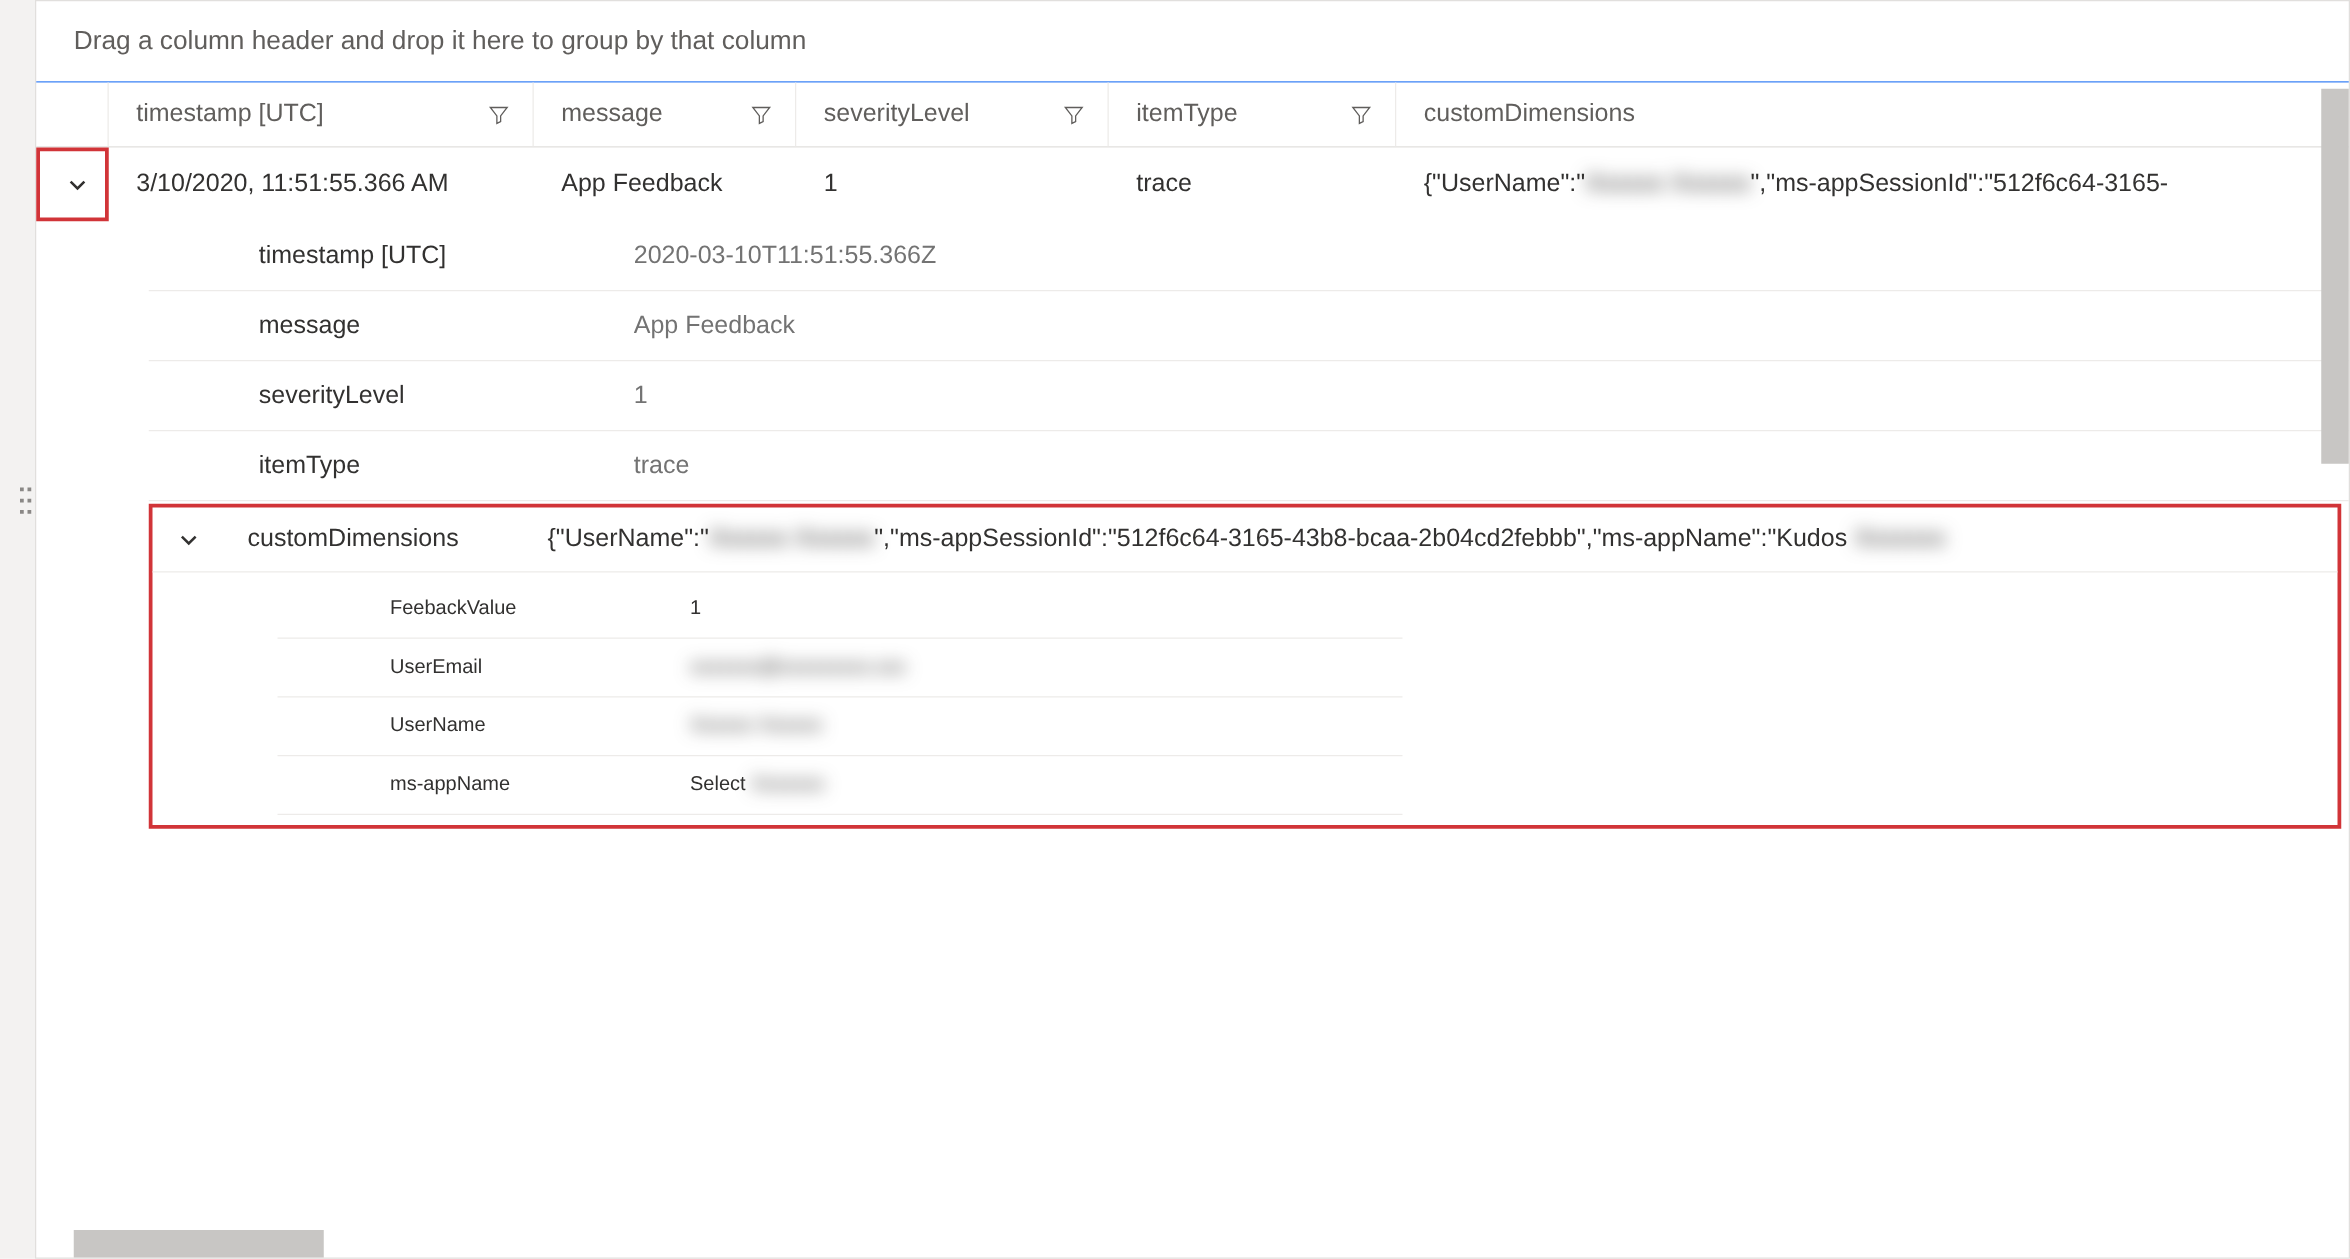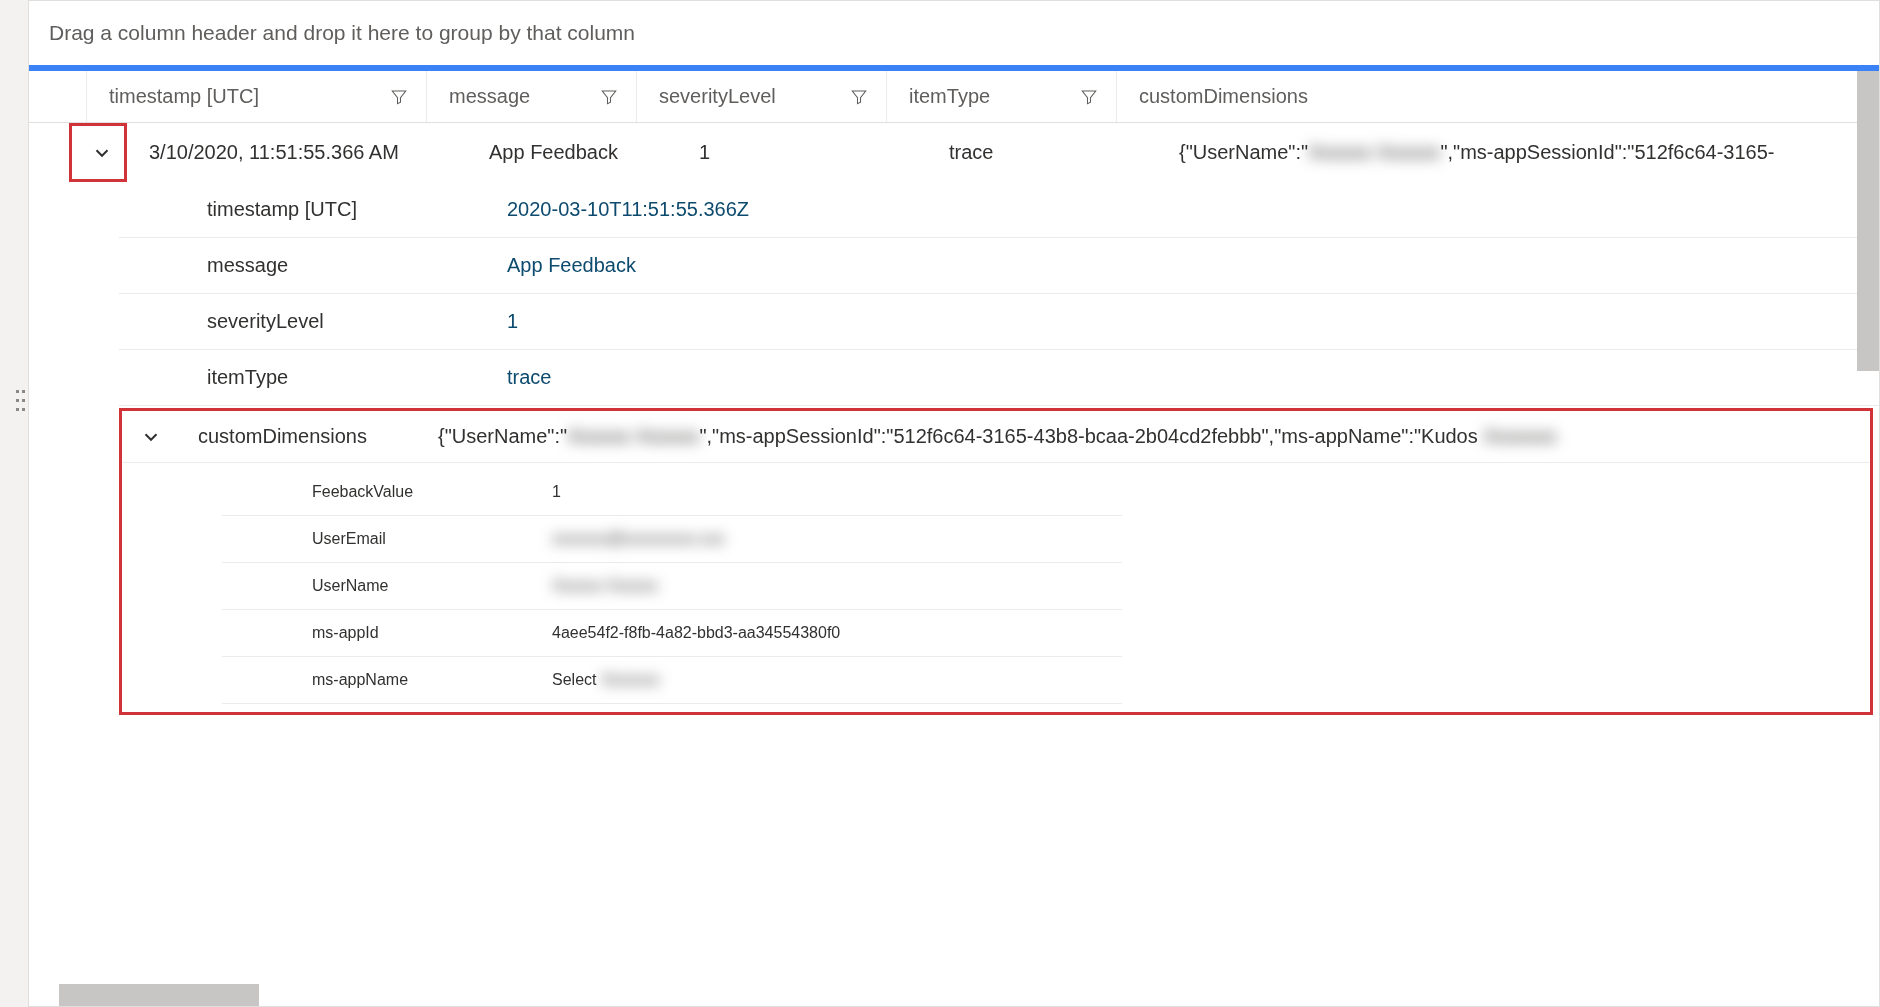--- a/index.html
+++ b/index.html
@@ -13,24 +13,24 @@
     overflow: hidden;
     padding: 0;
   }
   .panel {
     background: #fff;
     border: 1px solid #e1dfdd;
     position: absolute;
     top: 0; left: 28px; right: 0; bottom: 0;
   }
   .group-bar {
-    padding: 20px 20px;
+    padding: 20px 30px;
     color: #605e5c;
     font-size: 21px;
-    border-bottom: 6px solid #3b82f6;
+    border-bottom: 1px solid #3b82f6;
   }
   .thead {
     display: grid;
     grid-template-columns: 58px 340px 210px 250px 230px 1fr;
     border-bottom: 1px solid #e1dfdd;
     color: #605e5c;
     font-size: 20px;
   }
   .thead .th {
     display: flex;
@@ -42,40 +42,39 @@
   }
   .thead .th:last-child { border-right: none; }
   .thead .th.first { border-right: 1px solid #edebe9; }
   .filter-ic { width: 18px; height: 18px; fill: none; stroke: #605e5c; stroke-width: 1.4; flex: 0 0 auto; margin-left: 10px; }
 
   .row {
     display: grid;
     grid-template-columns: 58px 340px 210px 250px 230px 1fr;
     font-size: 20px;
     color: #323130;
-    margin-left: 40px;
   }
   .row .td { padding: 18px 22px; white-space: nowrap; overflow: hidden; }
   .row .td.chev { padding: 14px 8px 14px 16px; display:flex; align-items:center; justify-content:center; }
   .chev-ic { width: 22px; height: 22px; stroke: #323130; stroke-width: 2.2; fill: none; }
   .row .td.chev.box { border: 3px solid #d13438; }
 
   .detail {
     margin-left: 90px;
     margin-right: 0;
   }
   .kv {
     display: grid;
     grid-template-columns: 300px 1fr;
     padding: 16px 0 16px 88px;
     border-bottom: 1px solid #edebe9;
     font-size: 20px;
   }
   .kv .k { color: #323130; }
-  .kv .v { color: #0c4a6e; white-space: nowrap; overflow: hidden; }
+  .kv .v { color: #737373; white-space: nowrap; overflow: hidden; }
 
   .cd-wrap {
     border: 3px solid #d13438;
     margin: 2px 6px 6px 90px;
     padding-bottom: 8px;
   }
   .cd-head {
     display: grid;
     grid-template-columns: 58px 240px 1fr;
     align-items: center;
@@ -218,24 +217,20 @@
       </div>
       <div class="inner-kv">
         <div>UserEmail</div>
         <div><span class="blur">xxxxxxx@xxxxxxxxx.xxx</span></div>
       </div>
       <div class="inner-kv">
         <div>UserName</div>
         <div><span class="blur">Xxxxxx Xxxxxx</span></div>
       </div>
       <div class="inner-kv">
-        <div>ms-appId</div>
-        <div>4aee54f2-f8fb-4a82-bbd3-aa34554380f0</div>
-      </div>
-      <div class="inner-kv">
         <div>ms-appName</div>
         <div><span>Select</span> <span class="blur">Xxxxxxx</span></div>
       </div>
     </div>
   </div>
 
   <div class="vscroll"></div>
   <div class="hscroll">
       <div class="thumb"></div>
     </div>

